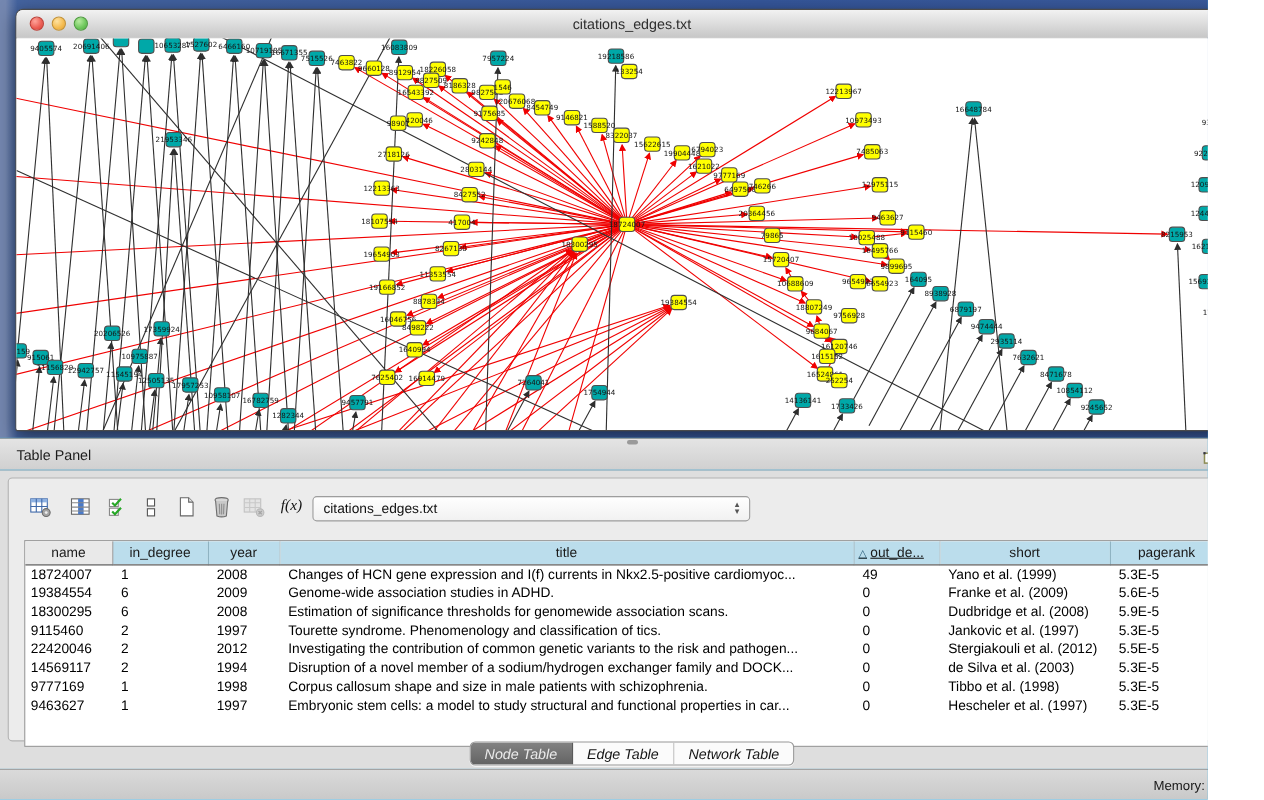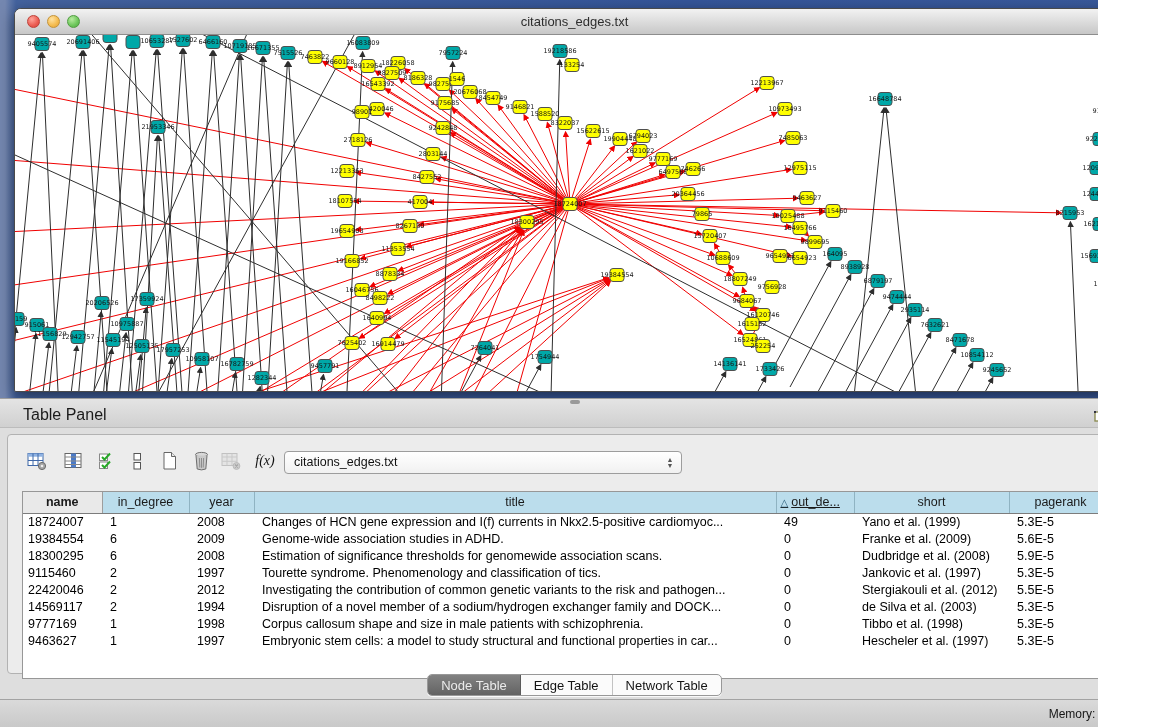--- a/index.html
+++ b/index.html
@@ -27,21 +27,21 @@
   .wtitle { position:absolute; left:0; right:0; top:5px; text-align:center;
     font-size:13px; color:#2e2e2e; }
   svg.canvas { position:absolute; left:0; top:26px; width:1119px; height:356px;
     display:block; background:#ffffff; border-radius:0 0 2px 2px; }
   svg.canvas text { font-family:"DejaVu Sans", sans-serif; }
   .grip { position:absolute; right:2px; bottom:2px; width:15px; height:15px; opacity:.8;
     background:repeating-linear-gradient(135deg,transparent 0 3px,#a8a8a8 3px 4px); }
   
   .panel-header { position:absolute; left:0; top:398px; width:1149px; height:30px;
     background:linear-gradient(#e4e4e4,#d0d0d0); border-top:1px solid #9e9e9e; border-bottom:1px solid #bcbcbc; }
-  .panel-header .ph-title { position:absolute; left:23px; top:7px; font-size:16px; color:#1b1b1b; }
+  .panel-header .ph-title { position:absolute; left:15px; top:7px; font-size:13px; color:#1b1b1b; }
   .splitter-dot { position:absolute; left:50%; top:1px; width:10px; height:4px; margin-left:-5px;
     background:#9a9a9a; border-radius:2px; }
   .float-ic { position:absolute; right:38px; top:6px; width:18px; height:18px; cursor:default; }
   .close-ic { position:absolute; right:12px; top:7px; width:14px; height:14px; }
   
   .panel-body { position:absolute; left:0; top:428px; width:1149px; height:271px; background:#dedede; }
   .inset { position:absolute; left:7px; top:6px; width:1134px; height:240px;
     background:#ececec; border:1px solid #b2b2b2; border-radius:4px; }
   .tbtn { position:absolute; top:12px; width:30px; height:28px; display:flex;
     align-items:center; justify-content:center; border-radius:3px; }
@@ -52,37 +52,37 @@
   .combo-step { position:absolute; right:4px; top:1px; width:14px; height:19px;
     display:flex; flex-direction:column; align-items:center; justify-content:center; color:#555; }
   .combo-step span { font-size:7px; line-height:6px; }
   
   .table-wrap { position:absolute; left:14px; top:56px; width:1121px; height:188px;
     background:#fff; border:1px solid #979797; overflow:hidden; }
   table.node-table { border-collapse:collapse; table-layout:fixed; width:1089px; }
   .node-table th { height:21px; background:#bbddec; border-right:1px solid #8fb3c2;
     border-bottom:1px solid #7c7c7c; font-weight:normal; font-size:12.5px; color:#1a1a1a;
     text-align:center; padding:0 4px; white-space:nowrap; overflow:hidden; }
-  .node-table th.first { background:#e9e9e9; border-right:1px solid #9d9d9d;font-weight:bold; }
+  .node-table th.first { background:#e9e9e9; border-right:1px solid #9d9d9d; }
   .node-table th:nth-child(5) { text-align:left;text-decoration:underline; }
   .node-table th .sort { color:#2f627e; font-size:10px; margin-right:3px; }
   .node-table td { height:17px; font-size:12.5px; color:#000; padding:0 4px 0 8px;
     white-space:nowrap; overflow:hidden; }
   .node-table td:first-child { padding-left:5px; }
   .vscroll { position:absolute; left:1089px; top:21px; bottom:0; width:16px;
     background:#f4f4f4; border-left:1px solid #dadada; }
   .vthumb { position:absolute; left:2px; top:3px; width:11px; height:26px;
     background:linear-gradient(90deg,#cwhite,#b9b9b9); background:linear-gradient(90deg,#cfcfcf,#a9a9a9);
     border:1px solid #949494; border-radius:6px; }
   
   .tabsbar { position:absolute; left:0; top:246px; width:1149px; height:25px; text-align:center; }
   .seg-group { display:inline-flex; border:1px solid #989898; border-radius:5px; overflow:hidden;
     background:#fbfbfb; height:22px; box-shadow:0 1px 0 rgba(255,255,255,.8); }
   .seg { padding:2px 13px; font-size:13px; color:#141414; line-height:17px;
-    border-right:1px solid #c2c2c2; }
+    border-right:1px solid #c2c2c2;font-style:italic; }
   .seg:last-child { border-right:none; }
   .seg.sel { background:linear-gradient(#828282,#636363); color:#ebebeb; border-right-color:#5a5a5a; }
   
   .statusbar { position:absolute; left:0; top:699px; width:1149px; height:28px;
     background:linear-gradient(#dadada,#c9c9c9); border-top:1px solid #a3a3a3;
     display:flex; align-items:center; justify-content:flex-end; gap:7px; padding-right:12px; }
   .memlabel { font-size:12px; color:#161616; }
   .memdot { width:14px; height:14px; border-radius:50%;
     background:radial-gradient(circle at 35% 30%,#aee79a,#54ba45 65%,#3f9c33); border:1px solid #478b3b; }
 </style>

